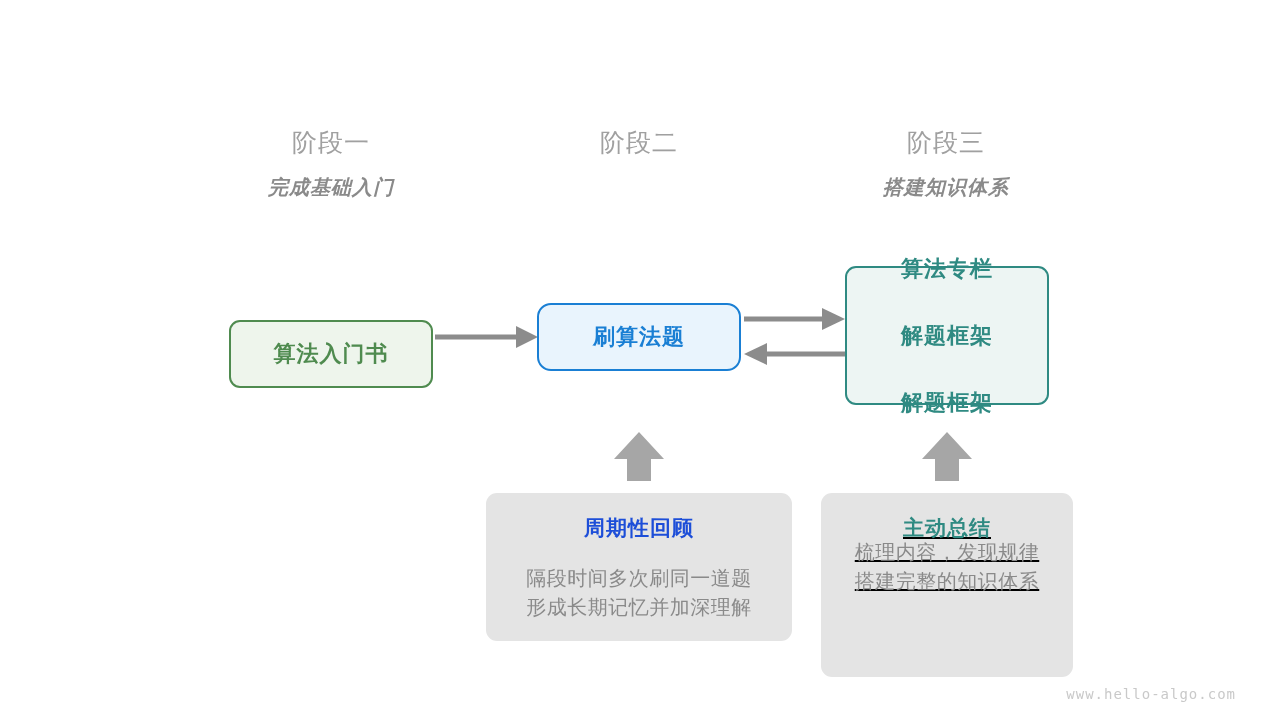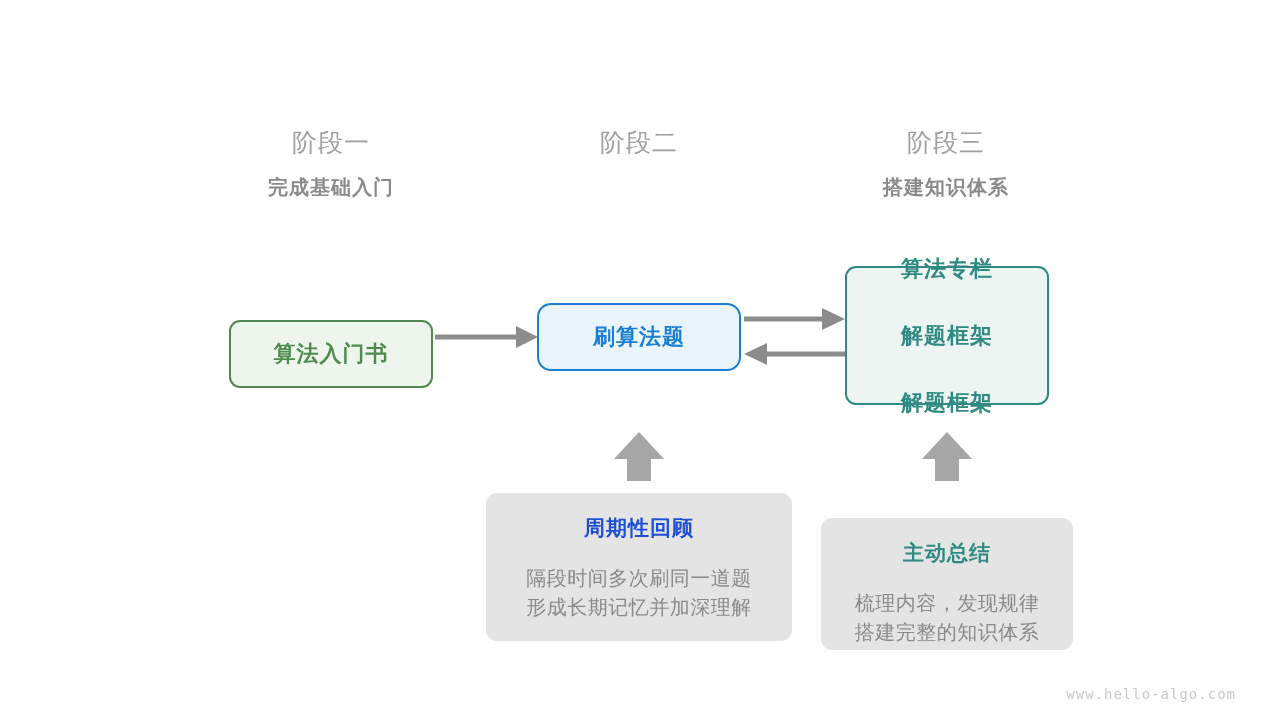--- a/index.html
+++ b/index.html
@@ -27,20 +27,21 @@
     letter-spacing: 1px;
     line-height: 1;
   }
   .stage-sub {
     font-size: 20px;
     color: #8a8a8a;
     font-weight: bold;
     letter-spacing: 1px;
     margin-top: 22px;
     line-height: 1;
+    font-style: italic;
   }
 
   .node {
     position: absolute;
     box-sizing: border-box;
     display: flex;
     flex-direction: column;
     align-items: center;
     justify-content: center;
     border-radius: 11px;
@@ -167,21 +168,21 @@
 </div>
 
 <div class="card" style="left:486px; top:493px; width:306px; height:148px; padding-top:24px;">
   <div class="card-title blue">周期性回顾</div>
   <div class="card-body" style="margin-top:26px;">
     <div>隔段时间多次刷同一道题</div>
     <div>形成长期记忆并加深理解</div>
   </div>
 </div>
 
-<div class="card" style="left:821px; top:518px; width:252px; height:132px; padding-top:24px;">
+<div class="card" style="left:821px; top:493px; width:252px; height:184px; padding-top:24px;text-decoration:underline;">
   <div class="card-title teal">主动总结</div>
-  <div class="card-body" style="margin-top:26px;text-align:center;">
+  <div class="card-body" style="text-align:center;">
     <div>梳理内容，发现规律</div>
     <div>搭建完整的知识体系</div>
   </div>
 </div>
 
 <div class="watermark">www.hello-algo.com</div>
 
 </body></html>

